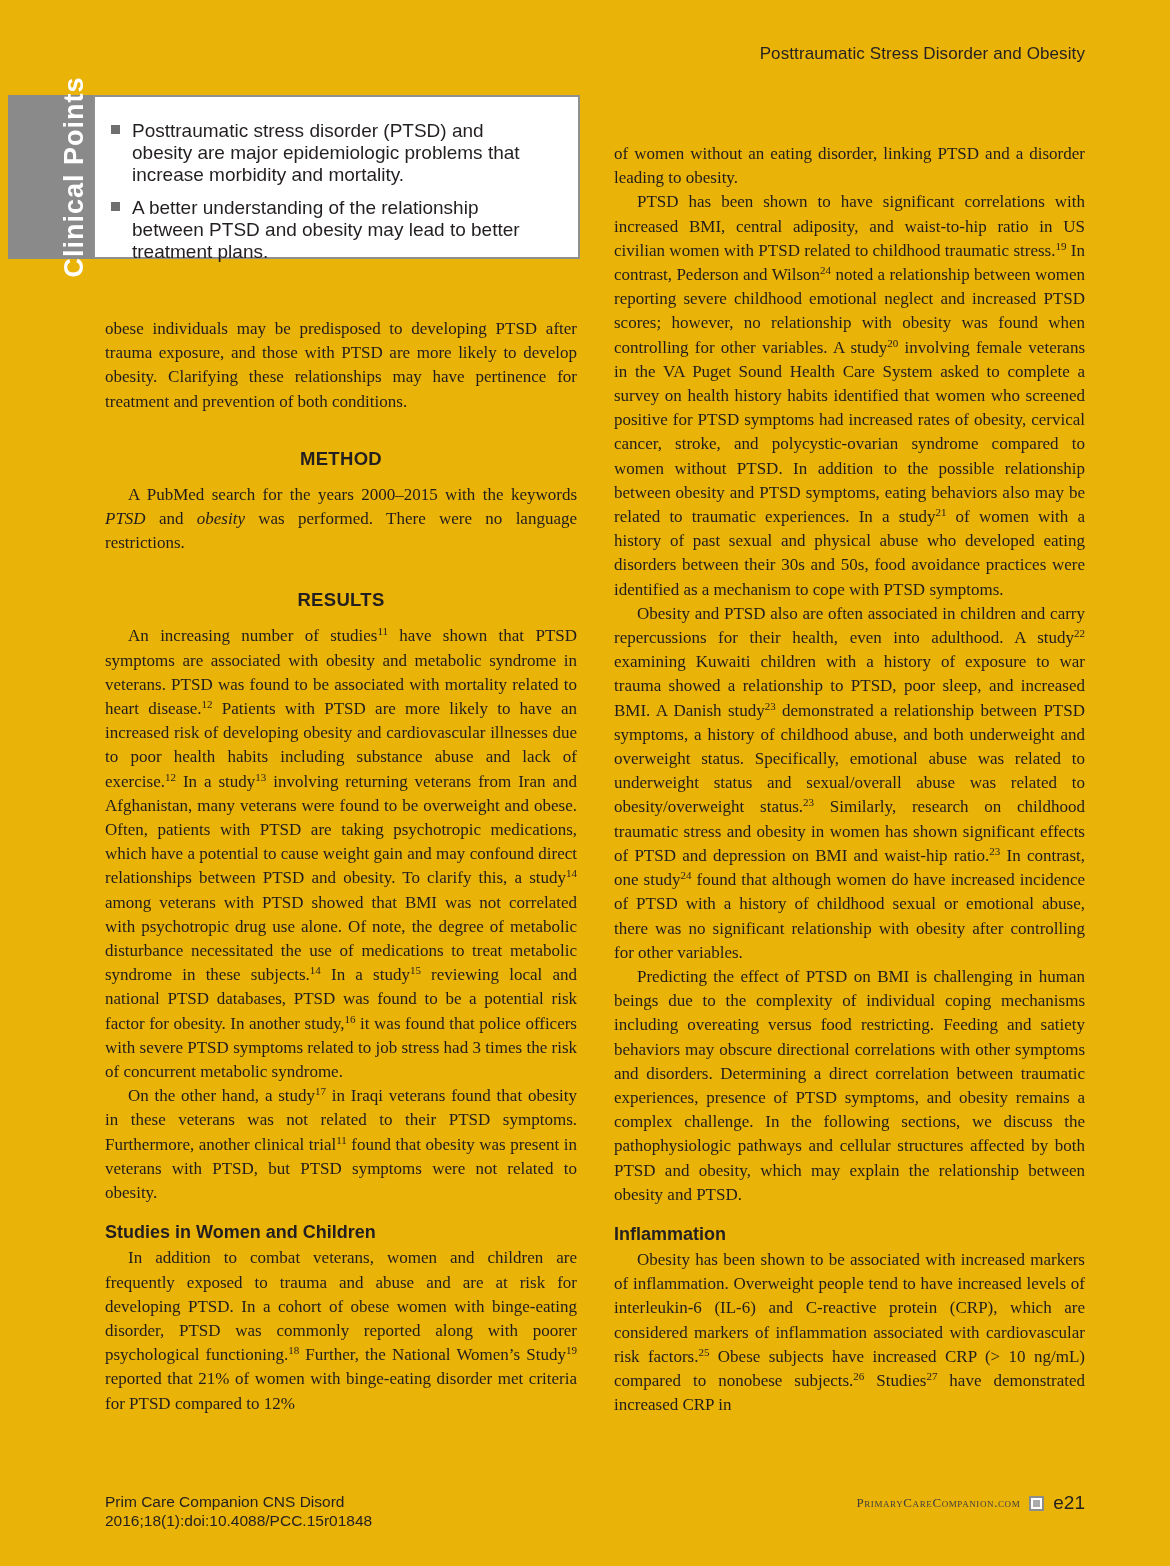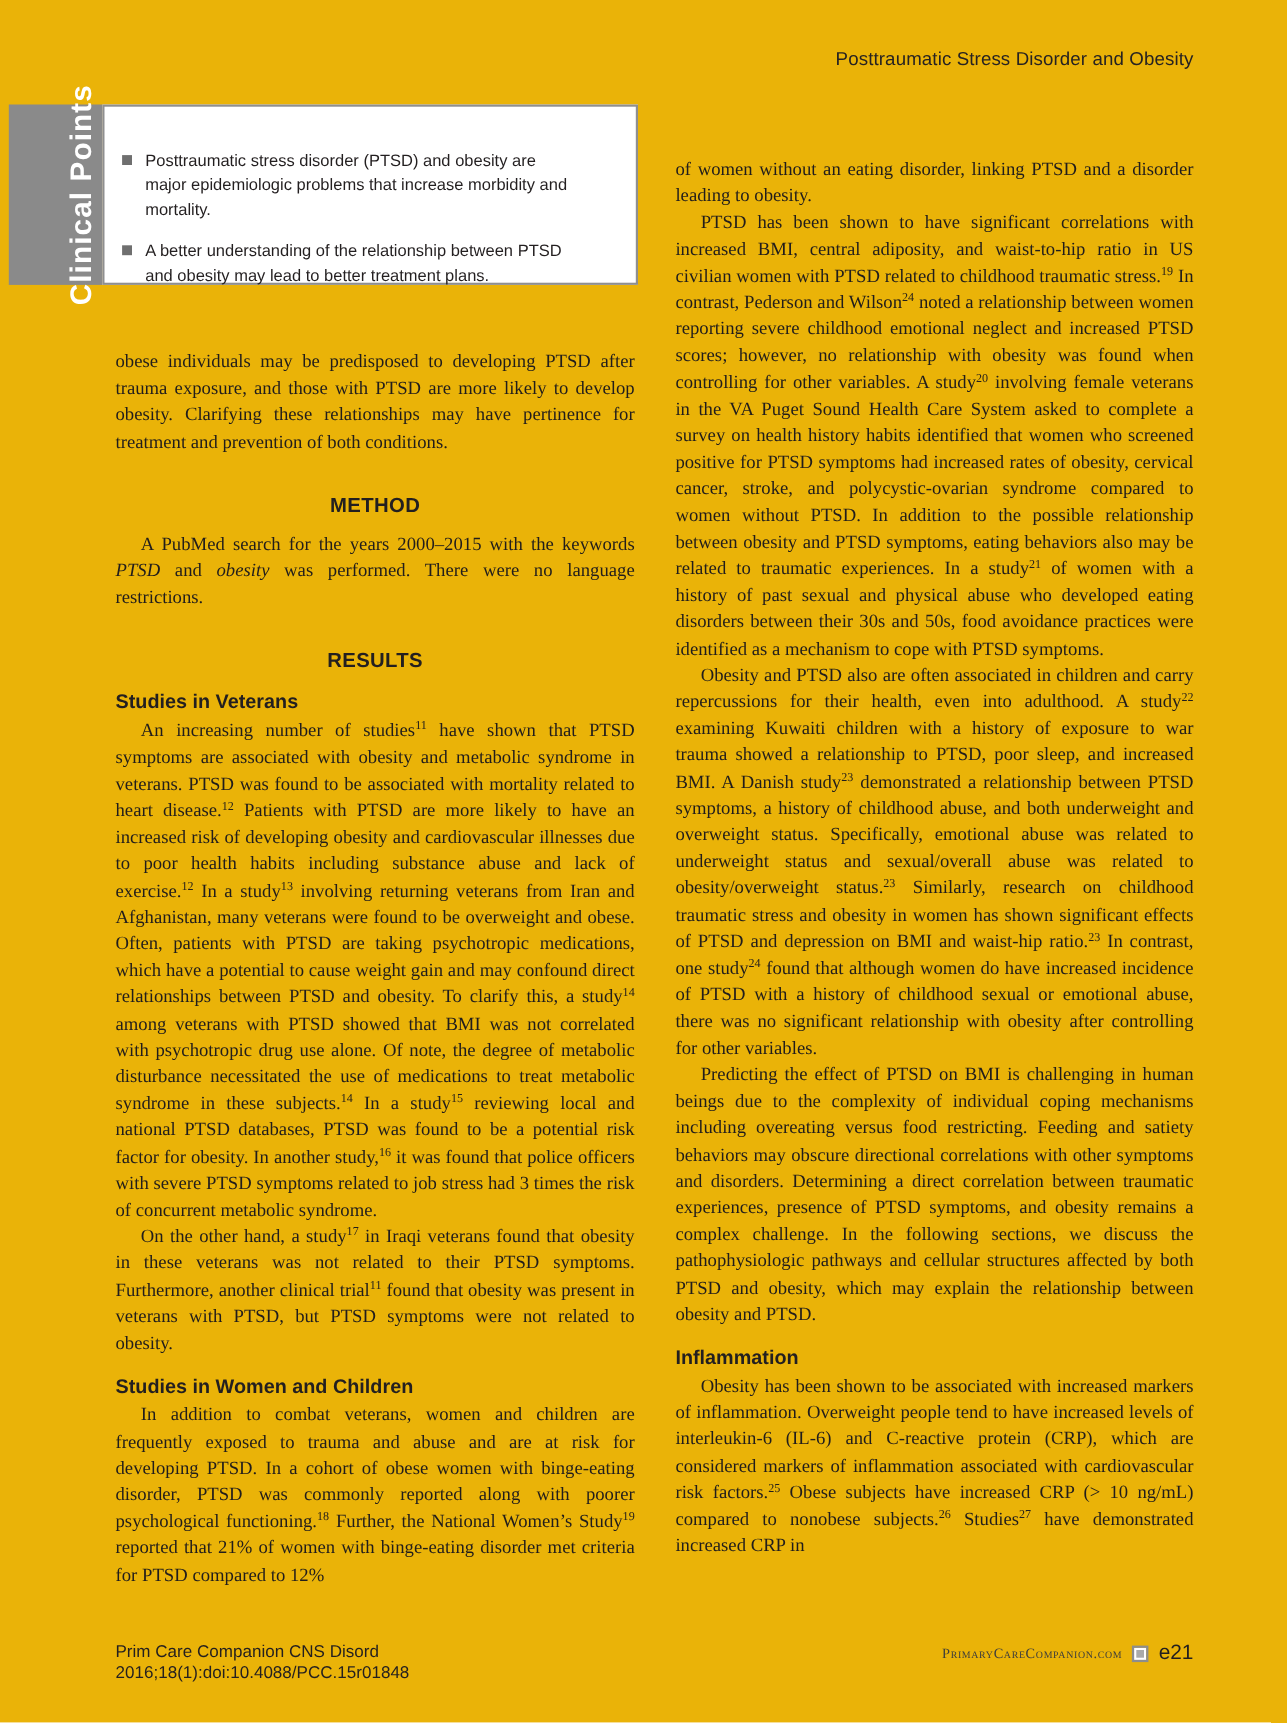--- a/index.html
+++ b/index.html
@@ -33,23 +33,23 @@
     white-space:nowrap;
   }
   .cp-box{
     position:absolute;left:85px;top:0;right:0;bottom:0;
     background:#ffffff;border:2px solid #8f8f8f;
     box-sizing:border-box;
   }
   .cp-list{list-style:none;margin:0;padding:23px 52px 0 0;}
   .cp-list li{
     position:relative;
-    margin:16px 0 11px 0;padding-left:37px;
+    margin:0 0 11px 0;padding-left:37px;
     font-family:"Liberation Sans",sans-serif;
-    font-size:15px;line-height:22px;color:#231f20;
+    font-size:19px;line-height:22px;color:#231f20;
   }
   .sq{
     position:absolute;left:16px;top:5px;
     width:9px;height:9px;background:#6f6f6f;
   }
   
   .col{position:absolute;width:472px;margin-top:47px;}
   .col-left{left:105px;top:270px;}
   .col-right{left:614px;top:95px;width:471px;}
   .col p.p{
@@ -119,21 +119,20 @@
         </li>
       </ul>
     </div>
   </div>
 
   <div class="col col-left" id="col-left">
       <p class="p">obese individuals may be predisposed to developing PTSD after trauma exposure, and those with PTSD are more likely to develop obesity. Clarifying these relationships may have pertinence for treatment and prevention of both conditions.</p>
       <div class="h1">METHOD</div>
       <p class="p indent">A PubMed search for the years 2000–2015 with the keywords <em>PTSD</em> and <em>obesity</em> was performed. There were no language restrictions.</p>
       <div class="h1">RESULTS</div>
-      <div class="h2">Studies in Veterans</div>
       <p class="p indent">An increasing number of studies<sup>11</sup> have shown that PTSD symptoms are associated with obesity and metabolic syndrome in veterans. PTSD was found to be associated with mortality related to heart disease.<sup>12</sup> Patients with PTSD are more likely to have an increased risk of developing obesity and cardiovascular illnesses due to poor health habits including substance abuse and lack of exercise.<sup>12</sup> In a study<sup>13</sup> involving returning veterans from Iran and Afghanistan, many veterans were found to be overweight and obese. Often, patients with PTSD are taking psychotropic medications, which have a potential to cause weight gain and may confound direct relationships between PTSD and obesity. To clarify this, a study<sup>14</sup> among veterans with PTSD showed that BMI was not correlated with psychotropic drug use alone. Of note, the degree of metabolic disturbance necessitated the use of medications to treat metabolic syndrome in these subjects.<sup>14</sup> In a study<sup>15</sup> reviewing local and national PTSD databases, PTSD was found to be a potential risk factor for obesity. In another study,<sup>16</sup> it was found that police officers with severe PTSD symptoms related to job stress had 3 times the risk of concurrent metabolic syndrome.</p>
       <p class="p indent">On the other hand, a study<sup>17</sup> in Iraqi veterans found that obesity in these veterans was not related to their PTSD symptoms. Furthermore, another clinical trial<sup>11</sup> found that obesity was present in veterans with PTSD, but PTSD symptoms were not related to obesity.</p>
       <div class="h2">Studies in Women and Children</div>
       <p class="p indent">In addition to combat veterans, women and children are frequently exposed to trauma and abuse and are at risk for developing PTSD. In a cohort of obese women with binge-eating disorder, PTSD was commonly reported along with poorer psychological functioning.<sup>18</sup> Further, the National Women’s Study<sup>19</sup> reported that 21% of women with binge-eating disorder met criteria for PTSD compared to 12%</p>
     </div>
   <div class="col col-right" id="col-right">
       <p class="p">of women without an eating disorder, linking PTSD and a disorder leading to obesity.</p>
       <p class="p indent">PTSD has been shown to have significant correlations with increased BMI, central adiposity, and waist-to-hip ratio in US civilian women with PTSD related to childhood traumatic stress.<sup>19</sup> In contrast, Pederson and Wilson<sup>24</sup> noted a relationship between women reporting severe childhood emotional neglect and increased PTSD scores; however, no relationship with obesity was found when controlling for other variables. A study<sup>20</sup> involving female veterans in the VA Puget Sound Health Care System asked to complete a survey on health history habits identified that women who screened positive for PTSD symptoms had increased rates of obesity, cervical cancer, stroke, and polycystic-ovarian syndrome compared to women without PTSD. In addition to the possible relationship between obesity and PTSD symptoms, eating behaviors also may be related to traumatic experiences. In a study<sup>21</sup> of women with a history of past sexual and physical abuse who developed eating disorders between their 30s and 50s, food avoidance practices were identified as a mechanism to cope with PTSD symptoms.</p>
       <p class="p indent">Obesity and PTSD also are often associated in children and carry repercussions for their health, even into adulthood. A study<sup>22</sup> examining Kuwaiti children with a history of exposure to war trauma showed a relationship to PTSD, poor sleep, and increased BMI. A Danish study<sup>23</sup> demonstrated a relationship between PTSD symptoms, a history of childhood abuse, and both underweight and overweight status. Specifically, emotional abuse was related to underweight status and sexual/overall abuse was related to obesity/overweight status.<sup>23</sup> Similarly, research on childhood traumatic stress and obesity in women has shown significant effects of PTSD and depression on BMI and waist-hip ratio.<sup>23</sup> In contrast, one study<sup>24</sup> found that although women do have increased incidence of PTSD with a history of childhood sexual or emotional abuse, there was no significant relationship with obesity after controlling for other variables.</p>
       <p class="p indent">Predicting the effect of PTSD on BMI is challenging in human beings due to the complexity of individual coping mechanisms including overeating versus food restricting. Feeding and satiety behaviors may obscure directional correlations with other symptoms and disorders. Determining a direct correlation between traumatic experiences, presence of PTSD symptoms, and obesity remains a complex challenge. In the following sections, we discuss the pathophysiologic pathways and cellular structures affected by both PTSD and obesity, which may explain the relationship between obesity and PTSD.</p>

